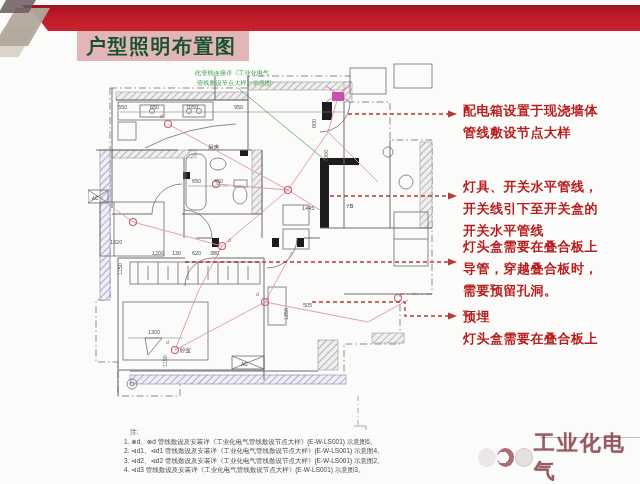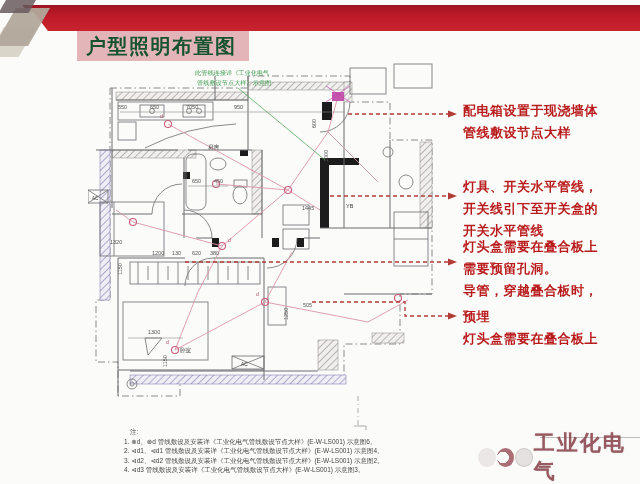--- a/index.html
+++ b/index.html
@@ -243,22 +243,22 @@
     <div>配电箱设置于现浇墙体</div>
     <div>管线敷设节点大样</div>
   </div>
   <div class="ann ann2">
     <div>灯具、开关水平管线，</div>
     <div>开关线引下至开关盒的</div>
     <div>开关水平管线</div>
   </div>
   <div class="ann ann3">
     <div>灯头盒需要在叠合板上</div>
+    <div>导管，穿越叠合板时，</div>
     <div>需要预留孔洞。</div>
-    <div>导管，穿越叠合板时，</div>
   </div>
   <div class="ann ann4">
     <div>预埋</div>
     <div>灯头盒需要在叠合板上</div>
   </div>
 
   <div class="notes">
     <div class="nh">注:</div>
     <div>1. ⊗d、⊗d  管线敷设及安装详《工业化电气管线敷设节点大样》(E-W-LS001) 示意图6。</div>
     <div>2. ⊲d1、⊲d1 管线敷设及安装详《工业化电气管线敷设节点大样》(E-W-LS001) 示意图4。</div>

